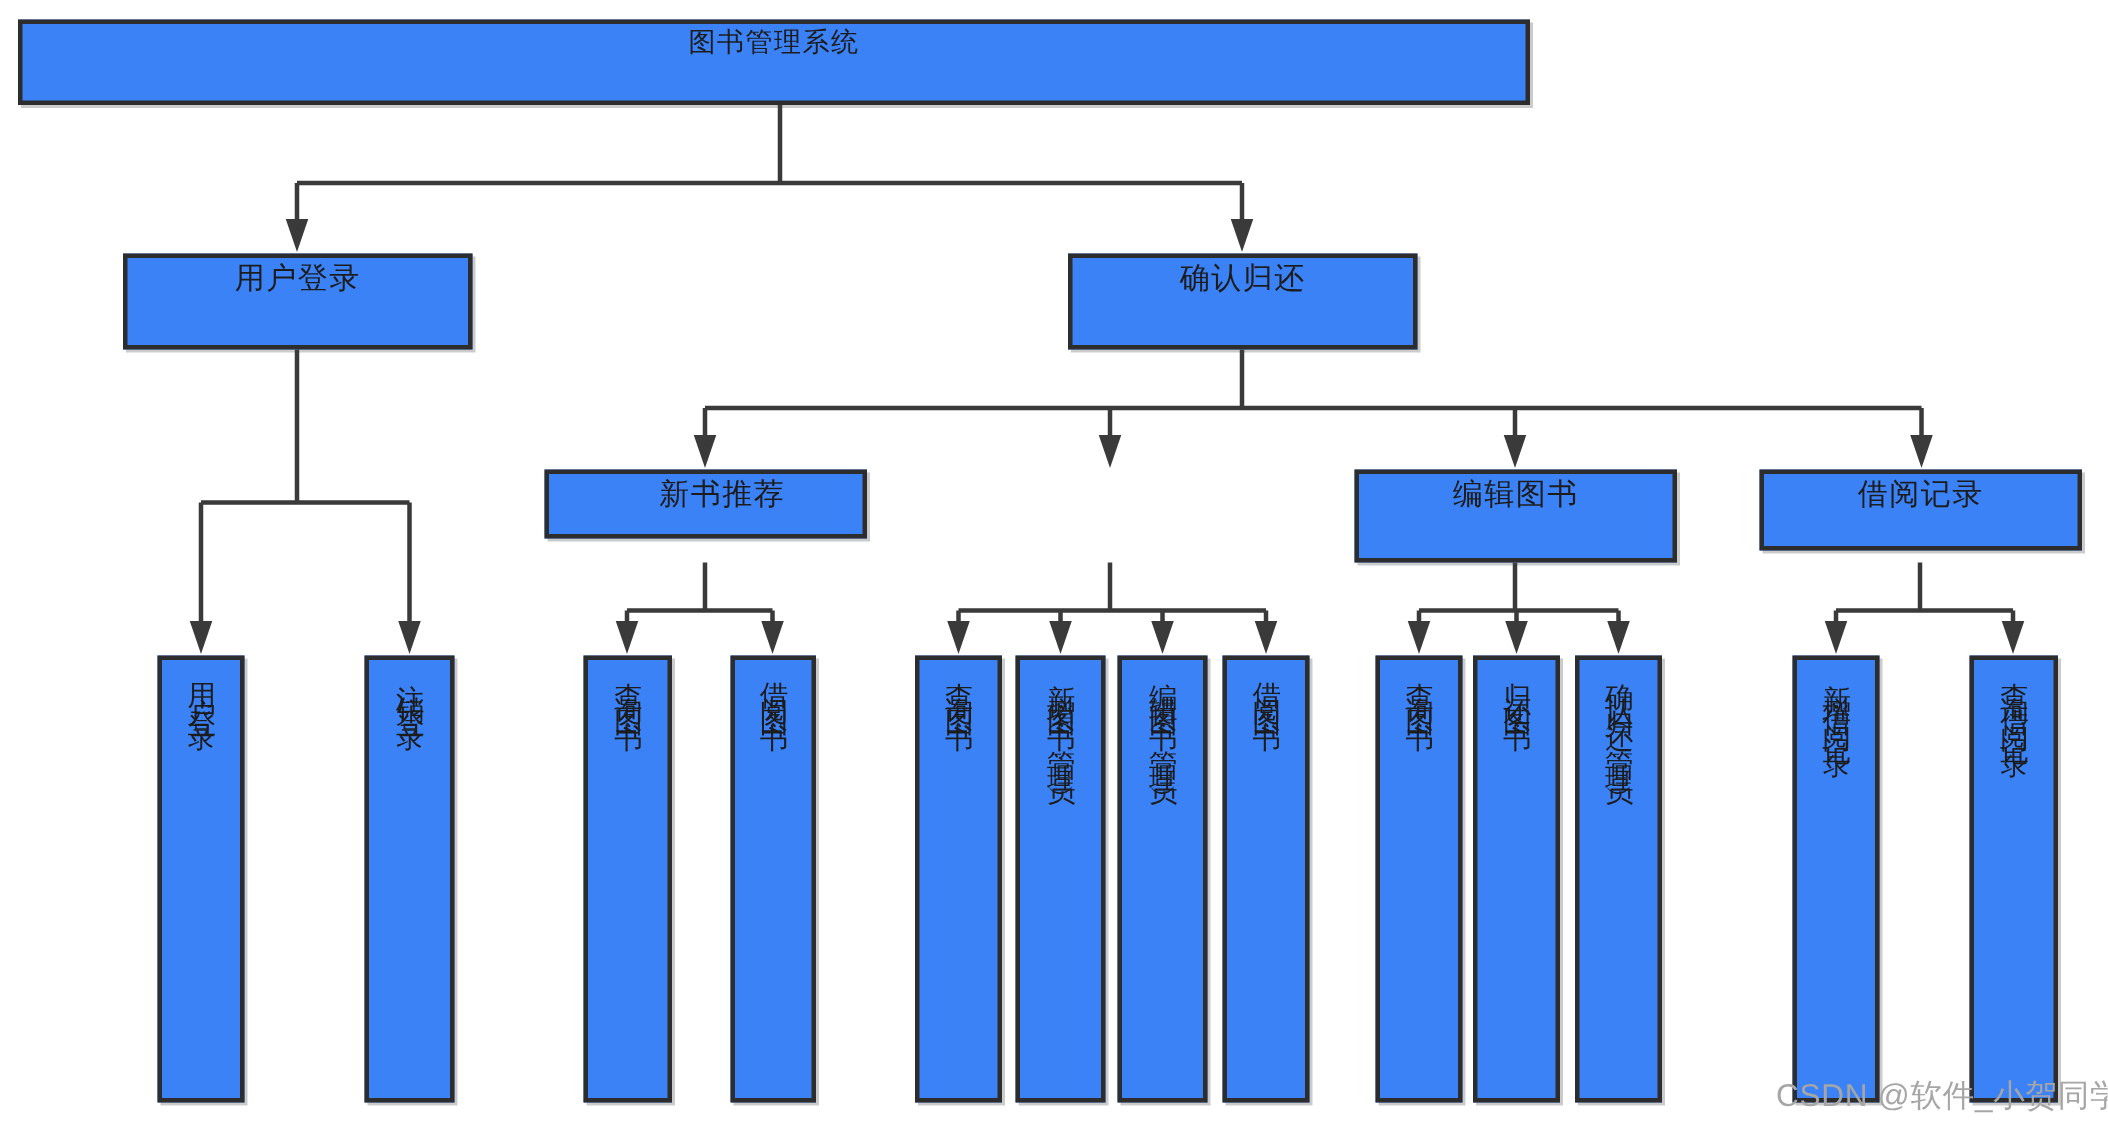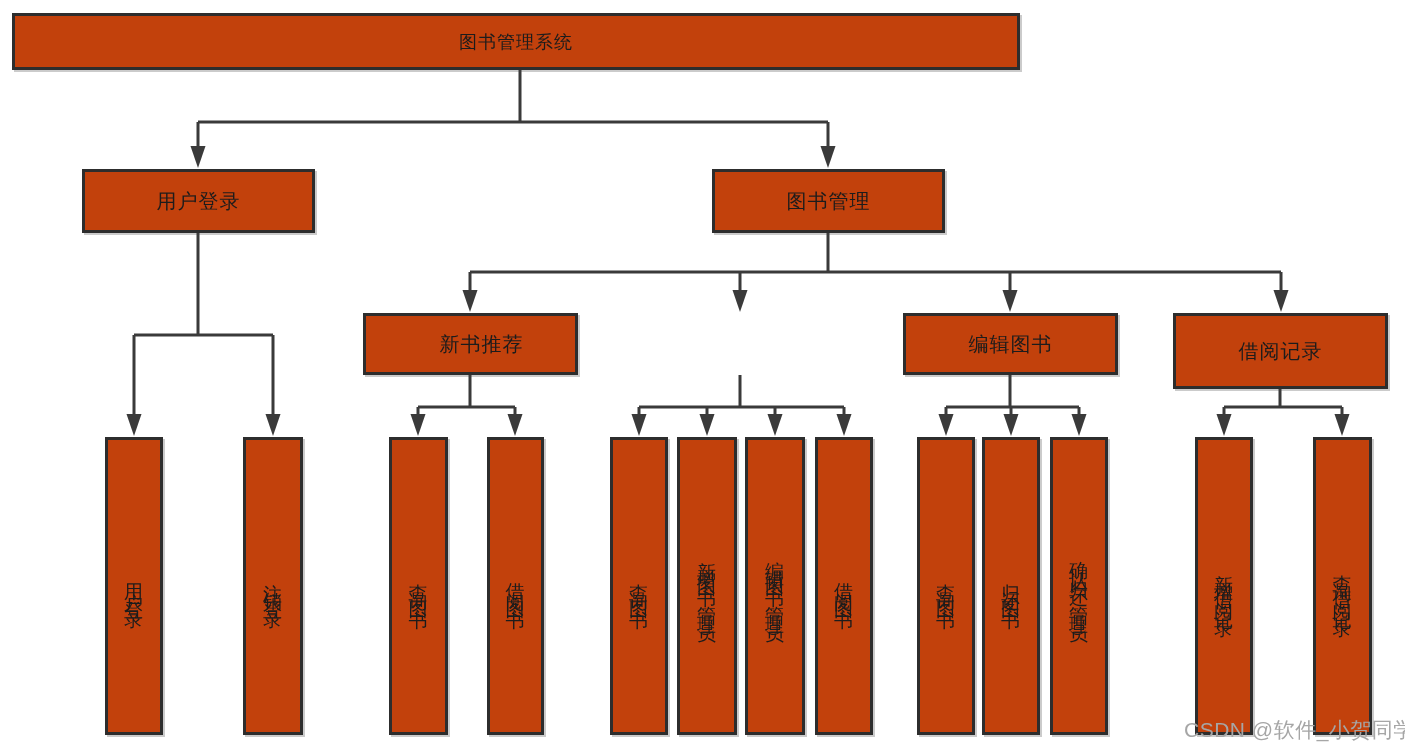--- a/index.html
+++ b/index.html
@@ -7,24 +7,24 @@
   body {
     width: 1405px; height: 747px;
     position: relative;
     font-family: "Liberation Sans", "DejaVu Sans", sans-serif;
     overflow: hidden;
   }
   .stage { position: absolute; left: 0; top: 0; width: 1405px; height: 747px; }
   svg.wires { position: absolute; left: 0; top: 0; z-index: 1; }
   .node {
     position: absolute;
-    background: #c2410c;
+    background: #3b82f6;
     border: 3px solid #2d2d2d;
     box-shadow: 2px 2px 0 rgba(70,70,70,0.28);
-    display: flex; align-items: center; justify-content: center;
+    display: flex; align-items: flex-start; justify-content: center;
     color: #1c1c1c;
     z-index: 2;
   }
   .h-node { font-size: 20px; letter-spacing: 1px; }
   .root-node { font-size: 18px; letter-spacing: 1px; }
   .leaf { top: 437px; height: 298px; }
   .vtext {
     writing-mode: vertical-rl;
     text-orientation: mixed;
     font-size: 19px;
@@ -82,30 +82,30 @@
   </svg>
 
   <div class="node root-node" style="left:12px; top:13px; width:1008px; height:57px;">
     <span>图书管理系统</span>
   </div>
 
   <div class="node h-node" style="left:82px; top:169px; width:233px; height:64px;">
     <span>用户登录</span>
   </div>
   <div class="node h-node" style="left:712px; top:169px; width:233px; height:64px;">
-    <span>图书管理</span>
+    <span>确认归还</span>
   </div>
 
-  <div class="node h-node" style="left:363px; top:313px; width:215px; height:62px;padding-left:22px;">
+  <div class="node h-node" style="left:363px; top:313px; width:215px; height:46px;padding-left:22px;">
     <span>新书推荐</span>
   </div>
   <div class="node h-node" style="left:903px; top:313px; width:215px; height:62px;">
     <span>编辑图书</span>
   </div>
-  <div class="node h-node" style="left:1173px; top:313px; width:215px; height:76px;font-family:Liberation Serif, serif;">
+  <div class="node h-node" style="left:1173px; top:313px; width:215px; height:54px;font-family:Liberation Serif, serif;">
     <span>借阅记录</span>
   </div>
 
   <div class="node leaf" style="left:105px; width:58px;">
     <span class="vtext">用户登录</span>
   </div>
   <div class="node leaf" style="left:243px; width:60px;">
     <span class="vtext">注销登录</span>
   </div>
 

